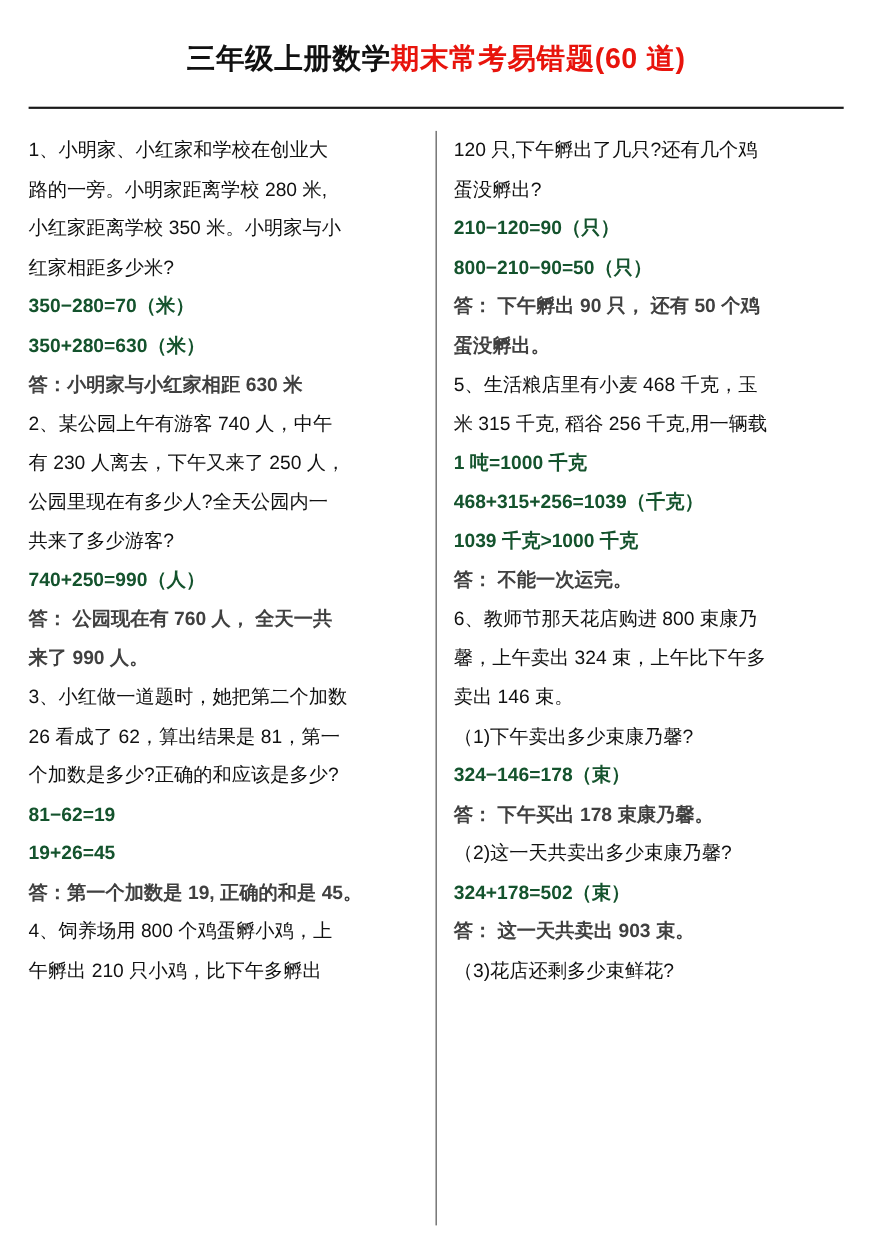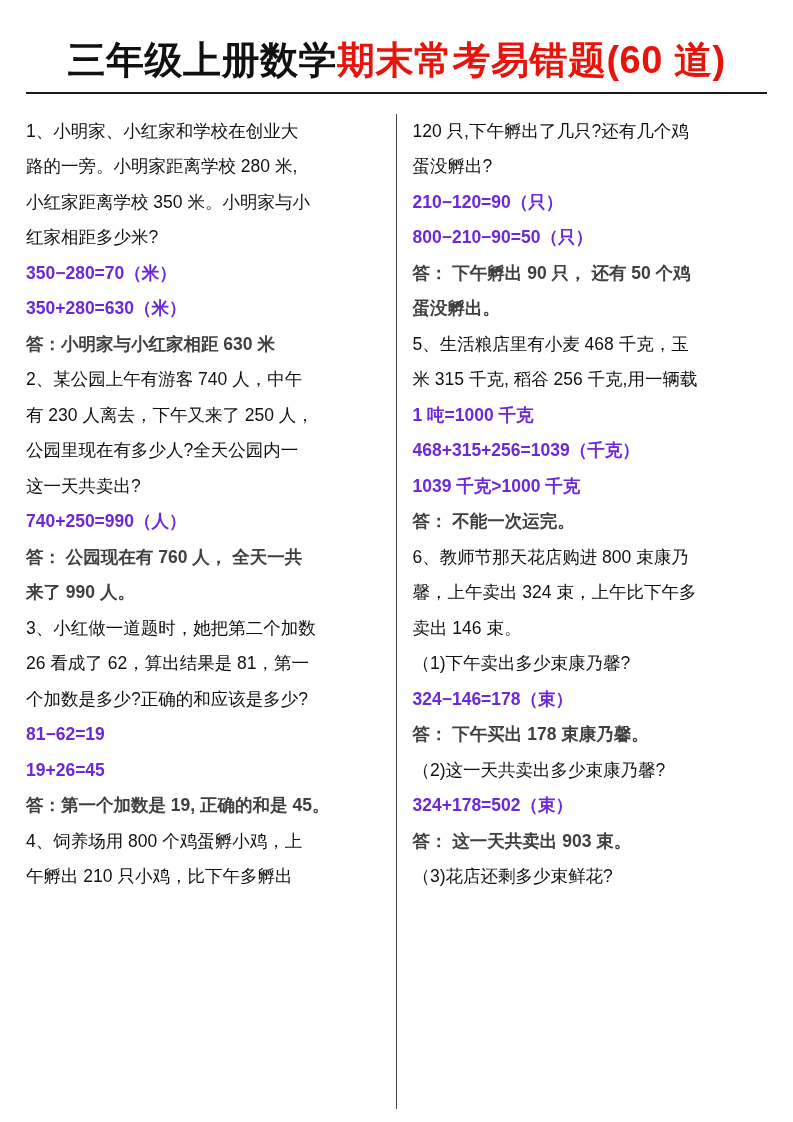--- a/index.html
+++ b/index.html
@@ -12,25 +12,25 @@
     width: 793px;
     height: 1122px;
     background: #ffffff;
     box-sizing: border-box;
     padding: 28px 26px 10px 26px;
     font-family: "Liberation Sans", "DejaVu Sans", sans-serif;
     overflow: hidden;
   }
   .title {
     text-align: center;
-    font-size: 38px;
+    font-size: 26px;
     font-weight: bold;
     letter-spacing: 0.5px;
     line-height: 1.2;
-    margin: 10px 0 8px 0;
+    margin: 10px 0 28px 0;
     white-space: nowrap;
   }
   .title .t-black { color: #111111; }
   .title .t-red { color: #e8140c; }
   .rule {
     border: none;
     border-top: 2px solid #1a1a1a;
     margin: 0 0 6px 0;
   }
   .columns {
@@ -51,21 +51,21 @@
   .col-right {
     padding-left: 16px;
   }
   .line {
     font-size: 17.5px;
     line-height: 35.5px;
     white-space: nowrap;
     letter-spacing: 0px;
   }
   .q { color: #111111; }
-  .a-red { color: #6d28d9; font-weight: bold; }
+  .a-red { color: #14532d; font-weight: bold; }
   .a-green { color: #404040; font-weight: bold; }
 </style>
 </head>
 <body>
 
 <div class="page">
 
   <h1 class="title">
     <span class="t-black">三年级上册数学</span><span class="t-red">期末常考易错题(60 道)</span>
   </h1>
@@ -77,21 +77,21 @@
         <div class="line q">1、小明家、小红家和学校在创业大</div>
         <div class="line q">路的一旁。小明家距离学校 280 米,</div>
         <div class="line q">小红家距离学校 350 米。小明家与小</div>
         <div class="line q">红家相距多少米?</div>
         <div class="line a-red">350−280=70（米）</div>
         <div class="line a-red">350+280=630（米）</div>
         <div class="line a-green">答：小明家与小红家相距 630 米</div>
         <div class="line q">2、某公园上午有游客 740 人，中午</div>
         <div class="line q">有 230 人离去，下午又来了 250 人，</div>
         <div class="line q">公园里现在有多少人?全天公园内一</div>
-        <div class="line q">这一天共卖出?</div>
+        <div class="line q">共来了多少游客?</div>
         <div class="line a-red">740+250=990（人）</div>
         <div class="line a-green">答： 公园现在有 760 人， 全天一共</div>
         <div class="line a-green">来了 990 人。</div>
         <div class="line q">3、小红做一道题时，她把第二个加数</div>
         <div class="line q">26 看成了 62，算出结果是 81，第一</div>
         <div class="line q">个加数是多少?正确的和应该是多少?</div>
         <div class="line a-red">81−62=19</div>
         <div class="line a-red">19+26=45</div>
         <div class="line a-green">答：第一个加数是 19, 正确的和是 45。</div>
         <div class="line q">4、饲养场用 800 个鸡蛋孵小鸡，上</div>

